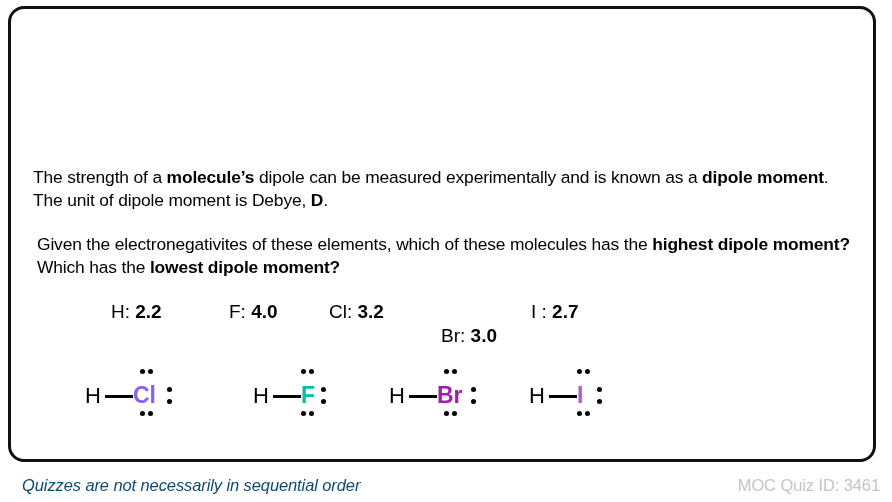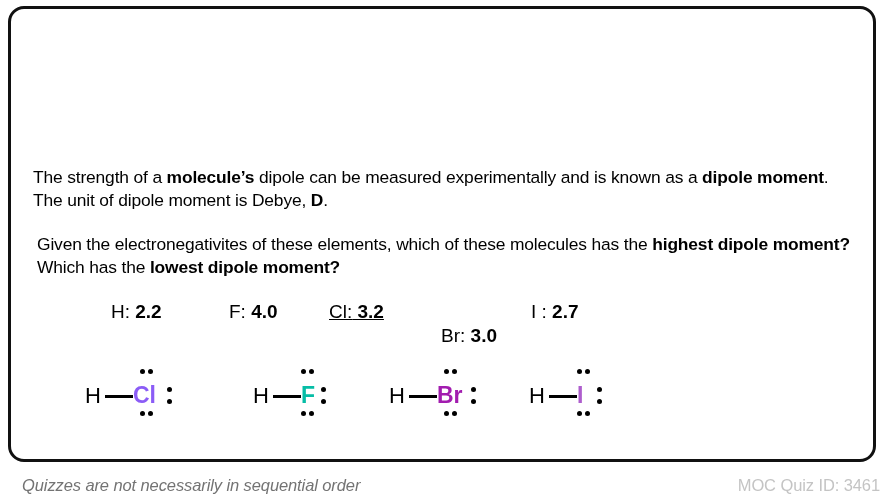--- a/index.html
+++ b/index.html
@@ -114,21 +114,21 @@
     background: #000000;
   }
 
   
   #footer-note {
     position: absolute;
     left: 22px;
     top: 476px;
     font-size: 16.5px;
     font-style: italic;
-    color: #737373;
+    color: #0c4a6e;
     letter-spacing: -0.1px;
   }
   #footer-quiz-id {
     position: absolute;
     right: 12px;
     top: 476px;
     font-size: 16.5px;
     color: #c4c4c4;
     letter-spacing: -0.1px;
   }
@@ -138,21 +138,21 @@
 
 <div id="quiz-card">
 
   <p class="para" id="question-paragraph"><span>Given the electronegativites of these elements, which of these molecules has the </span><b>highest dipole moment?</b><span> Which has the </span><b>lowest dipole moment?</b><span></span></p>
 
   <p class="para" id="intro-paragraph"><span>The strength of a </span><b>molecule’s</b><span> dipole can be measured experimentally and is known as a </span><b>dipole moment</b><span>. The unit of dipole moment is Debye, </span><b>D</b><span>.</span></p>
 
   <div id="electronegativity-row">
       <div class="en-item" style="left: 0px;"><span class="en-symbol">H:</span><span class="en-value"> 2.2</span></div>
       <div class="en-item" style="left: 118px;"><span class="en-symbol">F:</span><span class="en-value"> 4.0</span></div>
-      <div class="en-item" style="left: 218px; text-decoration: underline;"><span class="en-symbol">Cl:</span><span class="en-value"> 3.2</span></div>
+      <div class="en-item" style="left: 218px;"><span class="en-symbol">Cl:</span><span class="en-value"> 3.2</span></div>
       <div class="en-item" style="left: 330px; margin-top: 24px;"><span class="en-symbol">Br:</span><span class="en-value"> 3.0</span></div>
       <div class="en-item" style="left: 420px;"><span class="en-symbol">I :</span><span class="en-value"> 2.7</span></div>
     </div>
 
   <div id="lewis-row">
       <div class="lewis" style="left: 74px;">
         <span class="lewis-h">H</span>
         <div class="lewis-bond"></div>
         <span class="lewis-symbol" style="color: #8b5cf6;">Cl</span>
         <div class="lp" style="left: 55px; top: 8px;"></div>

